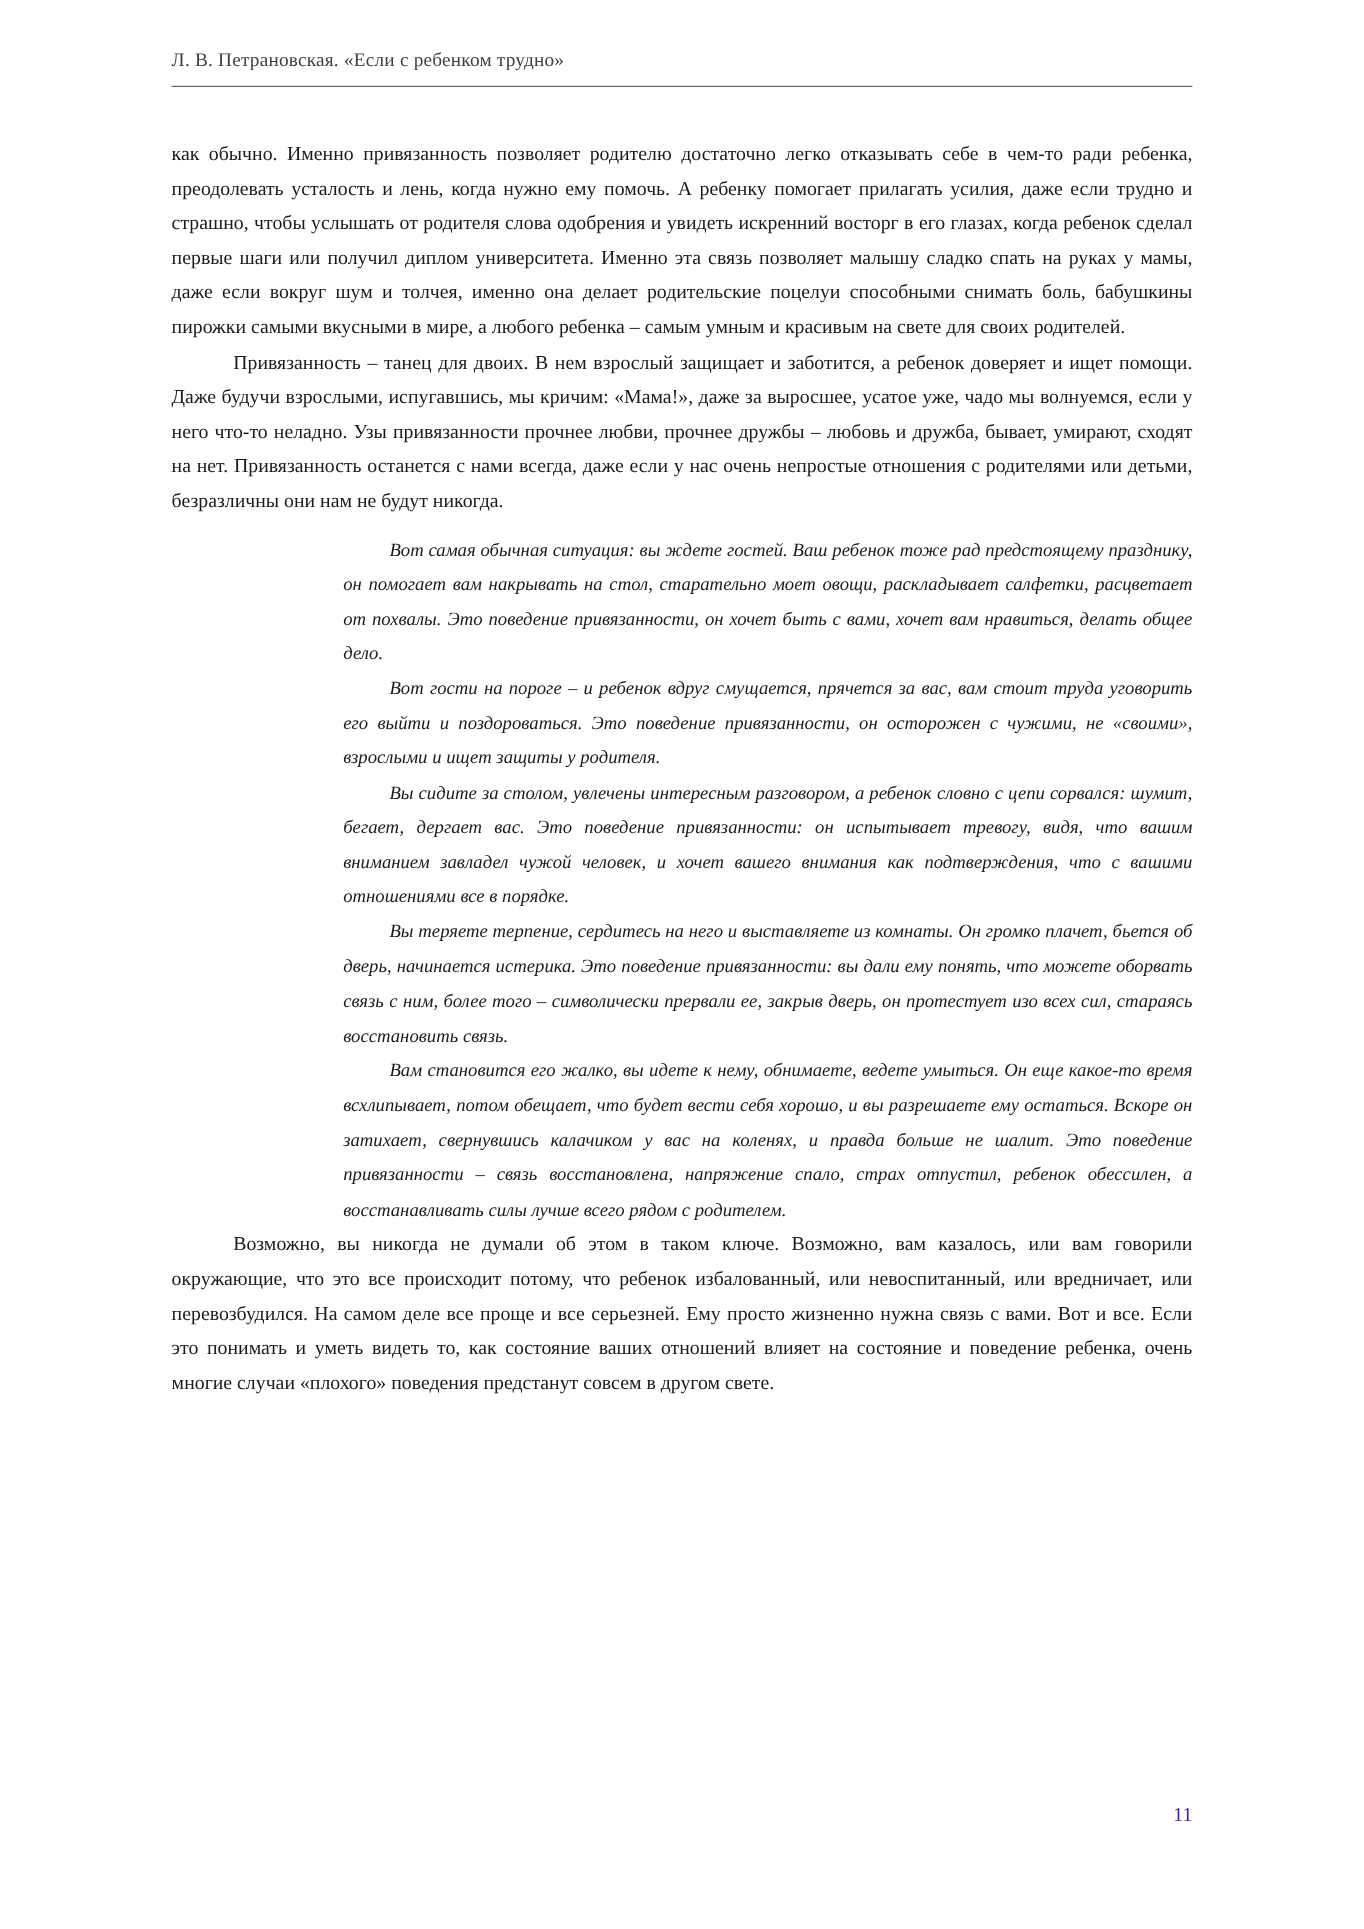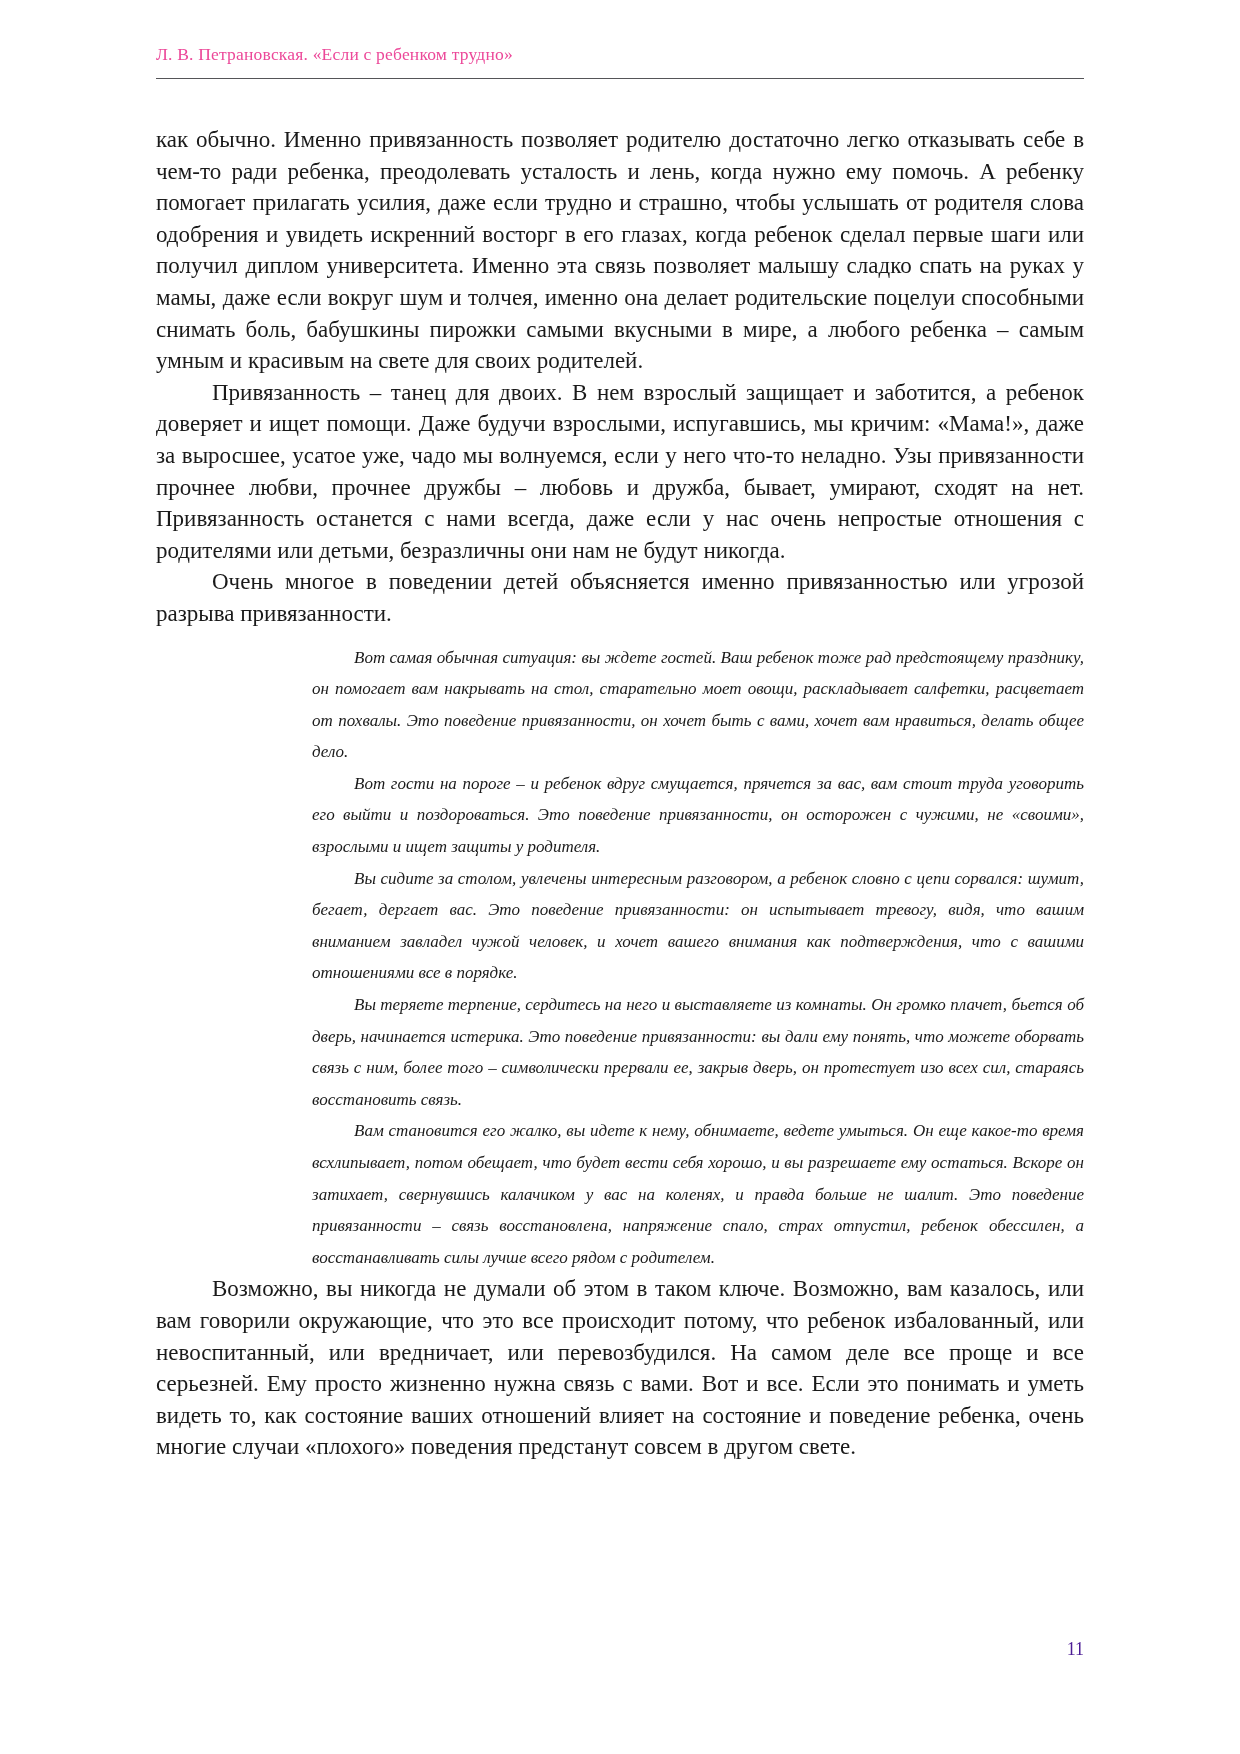--- a/index.html
+++ b/index.html
@@ -25,21 +25,21 @@
   .running-header {
     position: absolute;
     left: 156px;
     top: 44px;
     width: 928px;
   }
 
   .running-header-text {
     font-size: 17.5px;
     letter-spacing: 0.2px;
-    color: #ec4899;
+    color: #404040;
     white-space: nowrap;
     font-family: "Liberation Serif", "DejaVu Serif", serif;
   }
 
   .header-rule {
     position: absolute;
     left: 156px;
     top: 78px;
     width: 928px;
     height: 1px;
@@ -51,21 +51,21 @@
     position: absolute;
     left: 156px;
     top: 124px;
     width: 928px;
   }
 
   p.body-par {
     margin: 0;
     text-align: justify;
     text-justify: inter-word;
-    font-size: 23px;
+    font-size: 18px;
     line-height: 31.6px;
     text-indent: 56px;
     hyphens: manual;
     font-family: "Liberation Serif", "DejaVu Serif", serif;
   }
 
   p.body-par.no-indent {
     text-indent: 0;
   }
 
@@ -110,21 +110,20 @@
   </div>
 
   <div class="header-rule"></div>
 
   <div class="content">
 
     <p class="body-par no-indent">как обычно. Именно привязанность позволяет родителю достаточно легко отказывать себе в чем-то ради ребенка, преодолевать усталость и лень, когда нужно ему помочь. А ребенку помогает прилагать усилия, даже если трудно и страшно, чтобы услышать от родителя слова одобрения и увидеть искренний восторг в его глазах, когда ребенок сделал первые шаги или получил диплом университета. Именно эта связь позволяет малышу сладко спать на руках у мамы, даже если вокруг шум и толчея, именно она делает родительские поцелуи способными снимать боль, бабушкины пирожки самыми вкусными в мире, а любого ребенка – самым умным и красивым на свете для своих родителей.</p>
 
     <p class="body-par">Привязанность – танец для двоих. В нем взрослый защищает и заботится, а ребенок доверяет и ищет помощи. Даже будучи взрослыми, испугавшись, мы кричим: «Мама!», даже за выросшее, усатое уже, чадо мы волнуемся, если у него что-то неладно. Узы привязанности прочнее любви, прочнее дружбы – любовь и дружба, бывает, умирают, сходят на нет. Привязанность останется с нами всегда, даже если у нас очень непростые отношения с родителями или детьми, безразличны они нам не будут никогда.</p>
 
-    <p class="body-par">Очень многое в поведении детей объясняется именно привязанностью или угрозой разрыва привязанности.</p>
 
     <div class="quote-block">
       <p class="quote-par">Вот самая обычная ситуация: вы ждете гостей. Ваш ребенок тоже рад предстоящему празднику, он помогает вам накрывать на стол, старательно моет овощи, раскладывает салфетки, расцветает от похвалы. Это поведение привязанности, он хочет быть с вами, хочет вам нравиться, делать общее дело.</p>
       <p class="quote-par">Вот гости на пороге – и ребенок вдруг смущается, прячется за вас, вам стоит труда уговорить его выйти и поздороваться. Это поведение привязанности, он осторожен с чужими, не «своими», взрослыми и ищет защиты у родителя.</p>
       <p class="quote-par">Вы сидите за столом, увлечены интересным разговором, а ребенок словно с цепи сорвался: шумит, бегает, дергает вас. Это поведение привязанности: он испытывает тревогу, видя, что вашим вниманием завладел чужой человек, и хочет вашего внимания как подтверждения, что с вашими отношениями все в порядке.</p>
       <p class="quote-par">Вы теряете терпение, сердитесь на него и выставляете из комнаты. Он громко плачет, бьется об дверь, начинается истерика. Это поведение привязанности: вы дали ему понять, что можете оборвать связь с ним, более того – символически прервали ее, закрыв дверь, он протестует изо всех сил, стараясь восстановить связь.</p>
       <p class="quote-par">Вам становится его жалко, вы идете к нему, обнимаете, ведете умыться. Он еще какое-то время всхлипывает, потом обещает, что будет вести себя хорошо, и вы разрешаете ему остаться. Вскоре он затихает, свернувшись калачиком у вас на коленях, и правда больше не шалит. Это поведение привязанности – связь восстановлена, напряжение спало, страх отпустил, ребенок обессилен, а восстанавливать силы лучше всего рядом с родителем.</p>
     </div>
 
     <p class="body-par after-quote">Возможно, вы никогда не думали об этом в таком ключе. Возможно, вам казалось, или вам говорили окружающие, что это все происходит потому, что ребенок избалованный, или невоспитанный, или вредничает, или перевозбудился. На самом деле все проще и все серьезней. Ему просто жизненно нужна связь с вами. Вот и все. Если это понимать и уметь видеть то, как состояние ваших отношений влияет на состояние и поведение ребенка, очень многие случаи «плохого» поведения предстанут совсем в другом свете.</p>

